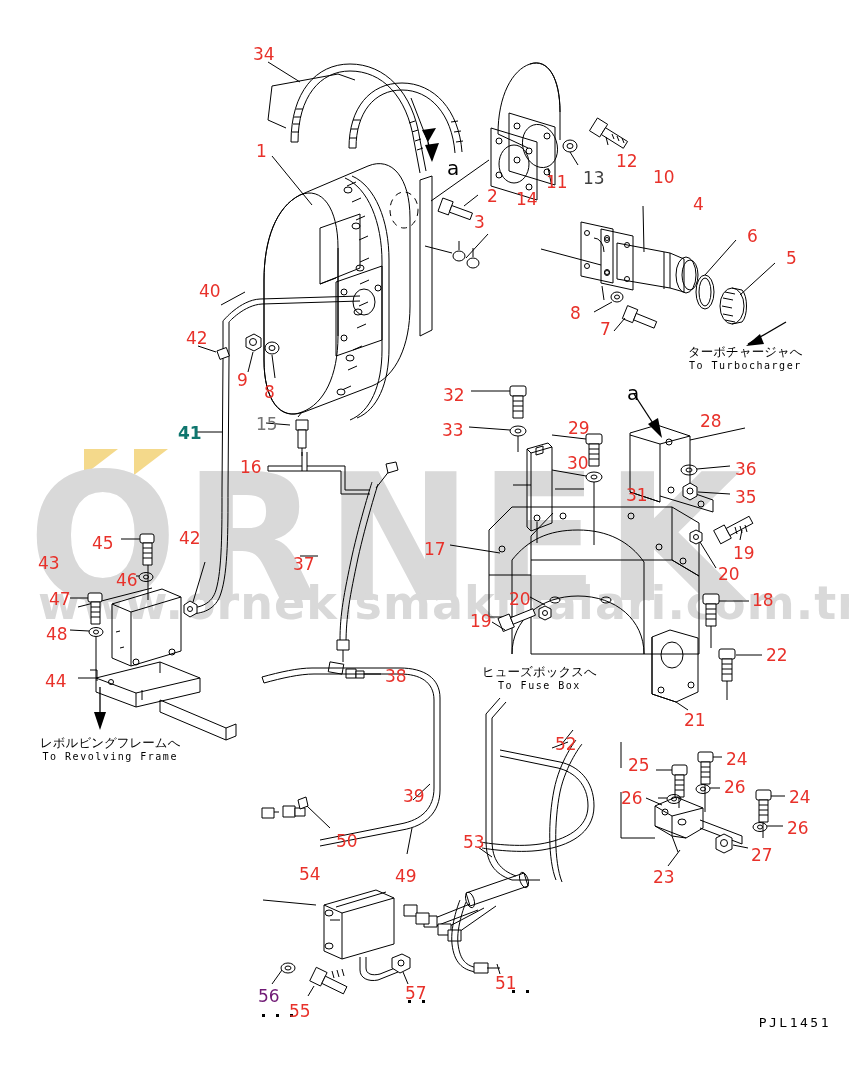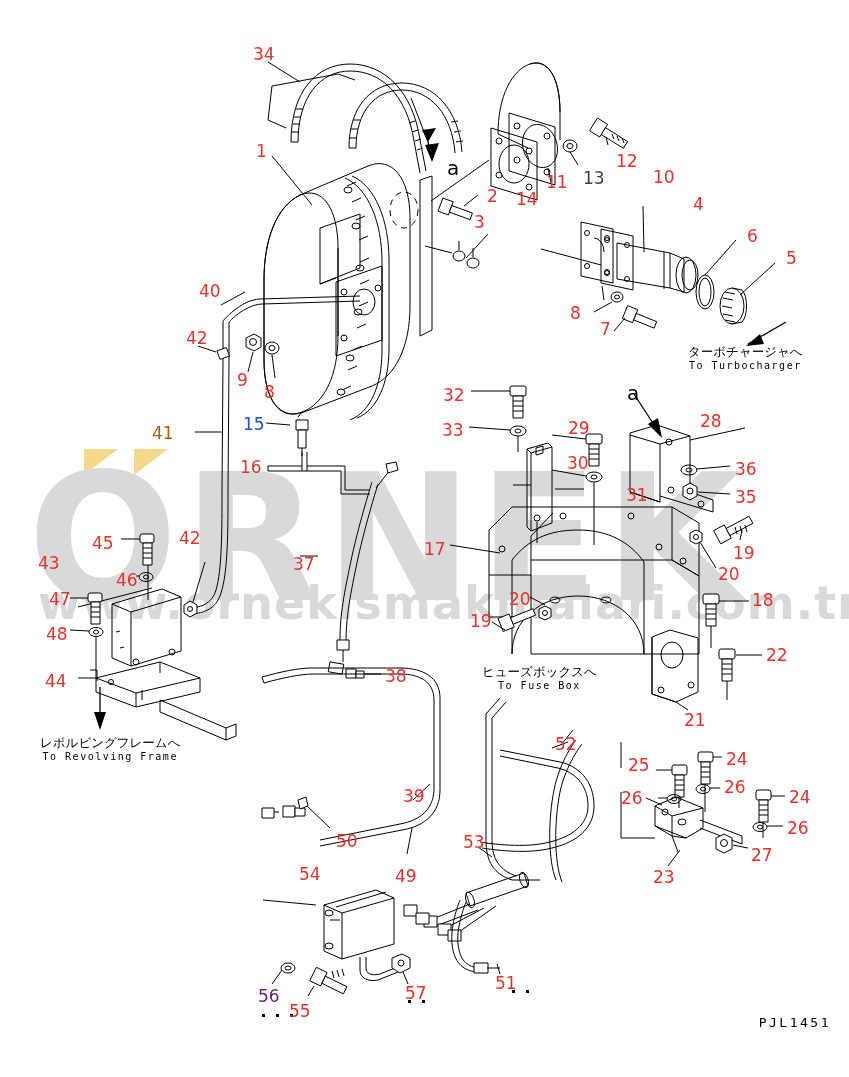--- a/index.html
+++ b/index.html
@@ -785,22 +785,22 @@
       <div class="num" style="left: 516px; top: 191px; color: rgb(232, 49, 42);">14</div>
       <div class="num" style="left: 693px; top: 196px; color: rgb(232, 49, 42);">4</div>
       <div class="num" style="left: 747px; top: 228px; color: rgb(232, 49, 42);">6</div>
       <div class="num" style="left: 786px; top: 250px; color: rgb(232, 49, 42);">5</div>
       <div class="num" style="left: 570px; top: 305px; color: rgb(232, 49, 42);">8</div>
       <div class="num" style="left: 600px; top: 321px; color: rgb(232, 49, 42);">7</div>
       <div class="num" style="left: 199px; top: 283px; color: rgb(232, 49, 42);">40</div>
       <div class="num" style="left: 186px; top: 330px; color: rgb(232, 49, 42);">42</div>
       <div class="num" style="left: 237px; top: 372px; color: rgb(232, 49, 42);">9</div>
       <div class="num" style="left: 264px; top: 384px; color: rgb(232, 49, 42);">8</div>
-      <div class="num" style="left: 243px; top: 416px; color: #1d4ed8;">15</div>
-      <div class="num" style="left: 152px; top: 425px; color: #a16207;">41</div>
+      <div class="num" style="left: 256px; top: 416px; color: #737373;">15</div>
+      <div class="num" style="left: 178px; top: 425px; color: #0f766e; font-weight: bold;">41</div>
       <div class="num" style="left: 240px; top: 459px; color: rgb(232, 49, 42);">16</div>
       <div class="num" style="left: 443px; top: 387px; color: rgb(232, 49, 42);">32</div>
       <div class="num" style="left: 442px; top: 422px; color: rgb(232, 49, 42);">33</div>
       <div class="num" style="left: 568px; top: 420px; color: rgb(232, 49, 42);">29</div>
       <div class="num" style="left: 567px; top: 455px; color: rgb(232, 49, 42);">30</div>
       <div class="num" style="left: 584px; top: 487px; color: rgb(232, 49, 42); margin-left: 42px;">31</div>
       <div class="num" style="left: 700px; top: 413px; color: rgb(232, 49, 42);">28</div>
       <div class="num" style="left: 735px; top: 461px; color: rgb(232, 49, 42);">36</div>
       <div class="num" style="left: 735px; top: 489px; color: rgb(232, 49, 42);">35</div>
       <div class="num" style="left: 424px; top: 541px; color: rgb(232, 49, 42);">17</div>

